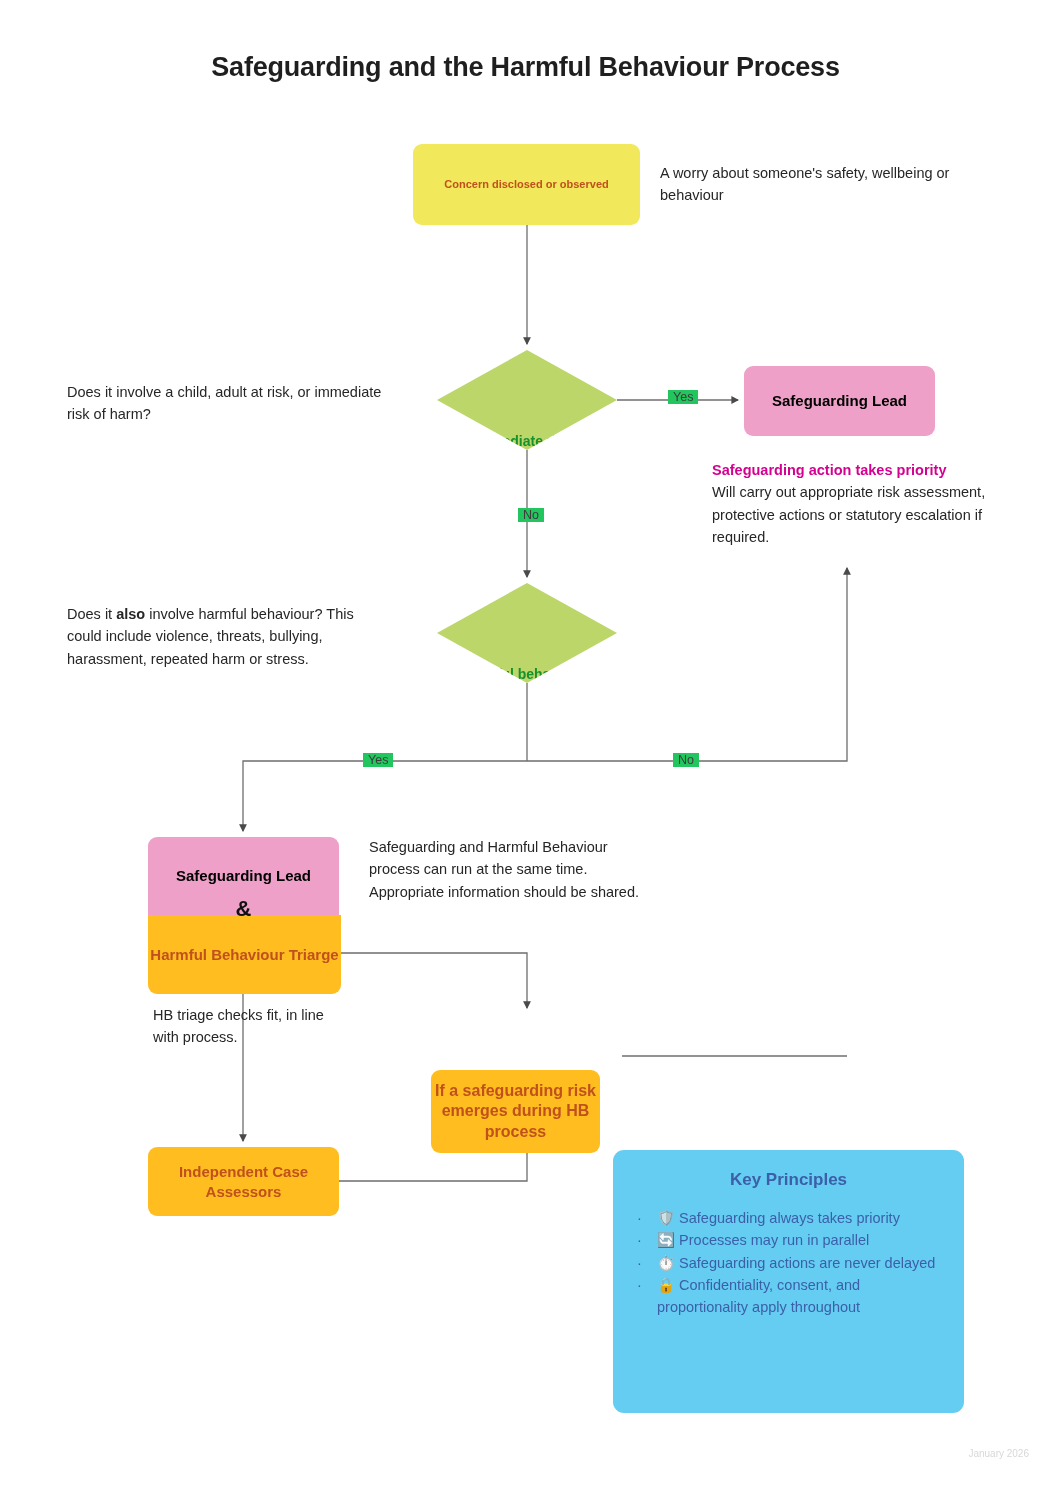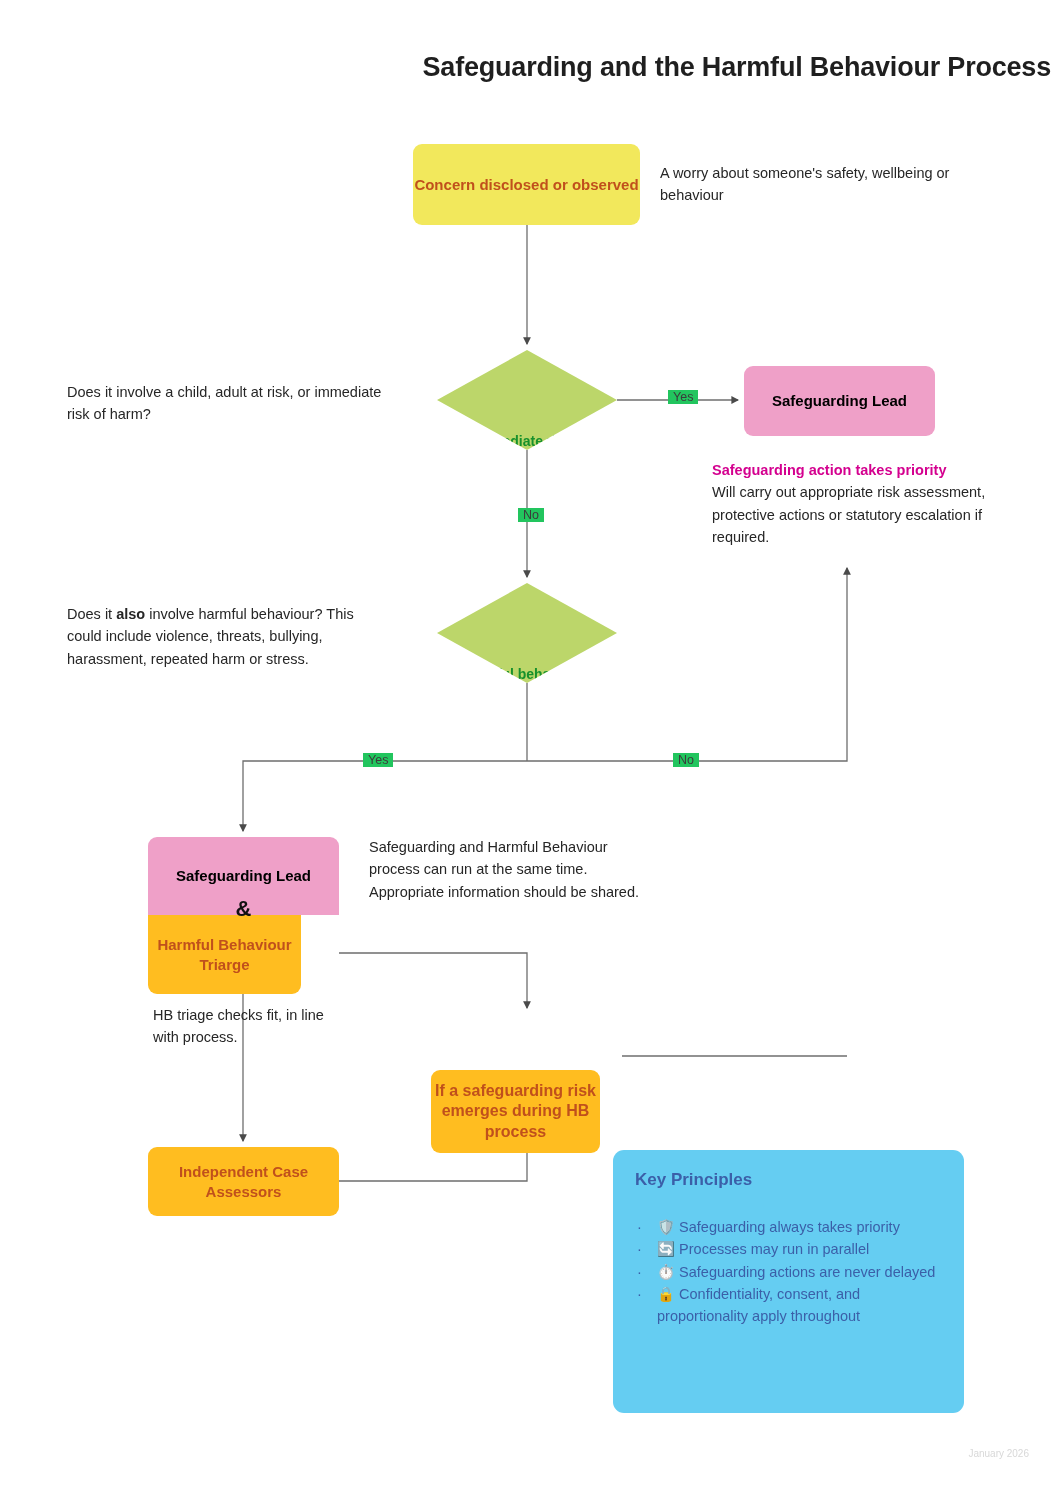--- a/index.html
+++ b/index.html
@@ -25,21 +25,21 @@
     width: 1051px;
     height: 1486px;
     pointer-events: none;
   }
 
   .page-title {
     position: absolute;
     left: 0;
     top: 52px;
     width: 1051px;
-    text-align: right;
+    text-align: center;
     font-size: 27px;
     font-weight: bold;
     color: #1f1f1f;
     letter-spacing: -0.2px;
   }
 
   
   .node {
     position: absolute;
     box-sizing: border-box;
@@ -50,33 +50,33 @@
     font-weight: bold;
     line-height: 1.28;
     border-radius: 9px;
   }
   .node-yellow { background: #f2e85c; color: #c0501c; }
   .node-pink   { background: #efa0c8; color: #000000; }
   .node-orange { background: #ffbd20; color: #c0501c; }
 
   .node-concern {
     left: 413px; top: 144px; width: 227px; height: 81px;
-    font-size: 15px;
+    font-size: 11px;
   }
   .node-sg-lead-top {
     left: 744px; top: 366px; width: 191px; height: 70px;
     font-size: 15px;
   }
   .node-sg-lead-mid {
     left: 148px; top: 837px; width: 191px; height: 78px;
     font-size: 15px;
     border-radius: 9px 9px 0 0;
   }
   .node-hb-triage {
-    left: 148px; top: 915px; width: 153px; height: 79px;
+    left: 148px; top: 915px; width: 193px; height: 79px;
     font-size: 15px;
     border-radius: 0 0 9px 9px;
   }
   .ampersand {
     position: absolute;
     left: 148px; top: 896px; width: 191px;
     text-align: center;
     font-size: 22px;
     font-weight: bold;
     color: #111111;
@@ -146,25 +146,25 @@
   .kp-panel {
     position: absolute;
     left: 613px; top: 1150px;
     width: 351px; height: 263px;
     background: #65cdf2;
     border-radius: 11px;
     box-sizing: border-box;
     padding: 20px 22px;
   }
   .kp-title {
-    text-align: left;
+    text-align: center;
     font-size: 17px;
     font-weight: bold;
     color: #3b5fa8;
-    margin-bottom: 27px;
+    margin-bottom: 18px;
   }
   .kp-list {
     margin: 0;
     padding: 0;
     list-style: none;
   }
   .kp-list li {
     position: relative;
     font-size: 14.5px;
     line-height: 1.48;

